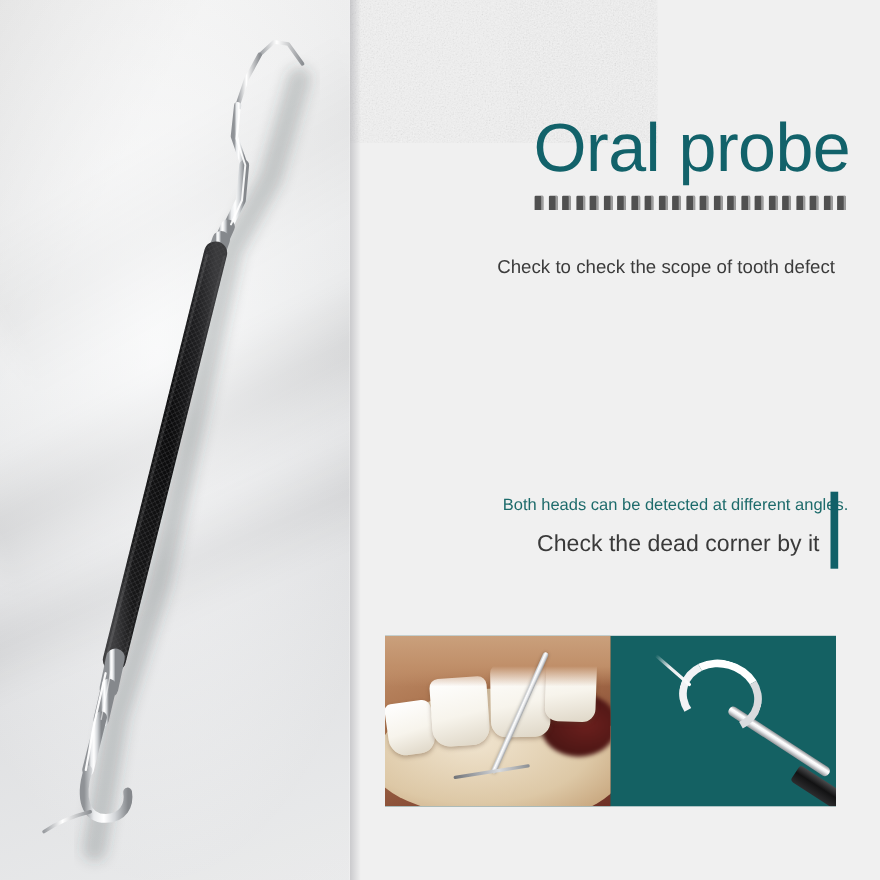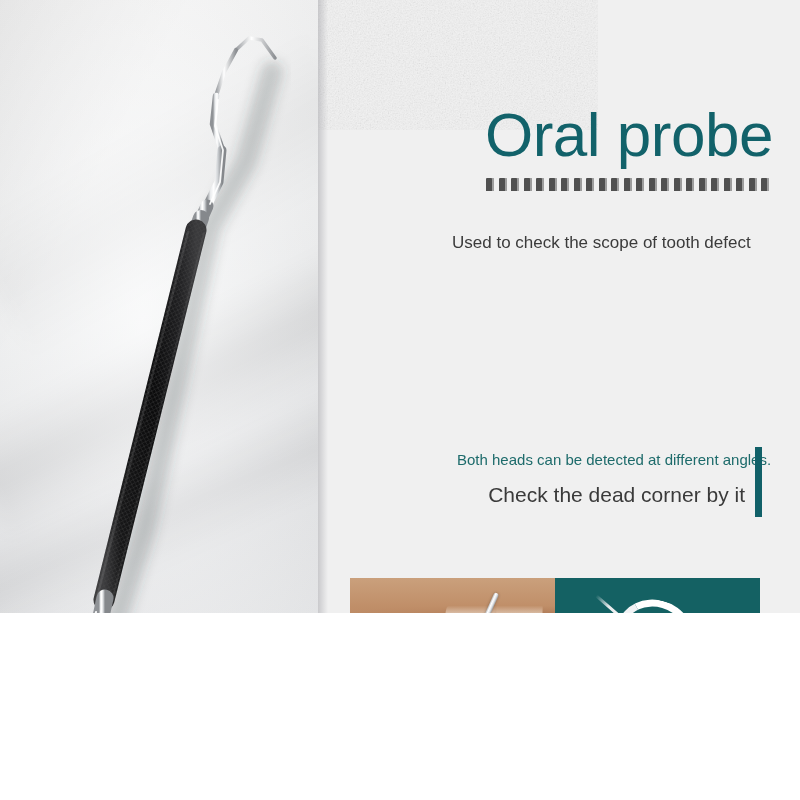--- a/index.html
+++ b/index.html
@@ -8,21 +8,21 @@
     padding: 0;
     background: #ffffff;
   }
   body {
     font-family: "Liberation Sans", sans-serif;
   }
 
   #banner {
     position: relative;
     width: 800px;
-    height: 613px;
+    height: 800px;
     overflow: hidden;
     background: #ffffff;
   }
 
   
   .left-photo {
     position: absolute;
     left: 0; top: 0;
     width: 318px; height: 800px;
     overflow: hidden;
@@ -375,21 +375,21 @@
       <i></i>
       <i></i>
       <i></i>
       <i></i>
       <i></i>
       <i></i>
       <i></i>
       <i></i>
   </div>
 
-  <div class="subtitle">Used to check the scope of tooth defect</div>
+  <div class="subtitle">Check to check the scope of tooth defect</div>
 
   <div class="mid-block">
     <div class="mid-line-1">Both heads can be detected at different angles.</div>
     <div class="mid-line-2">Check the dead corner by it</div>
     <div class="accent-bar"></div>
   </div>
 
   <div class="bottom-panel">
 
     <div class="teeth-photo">

